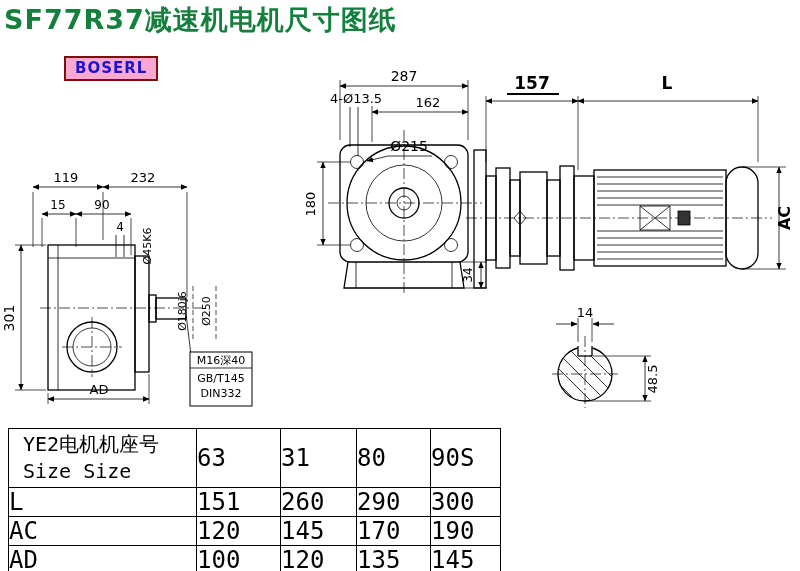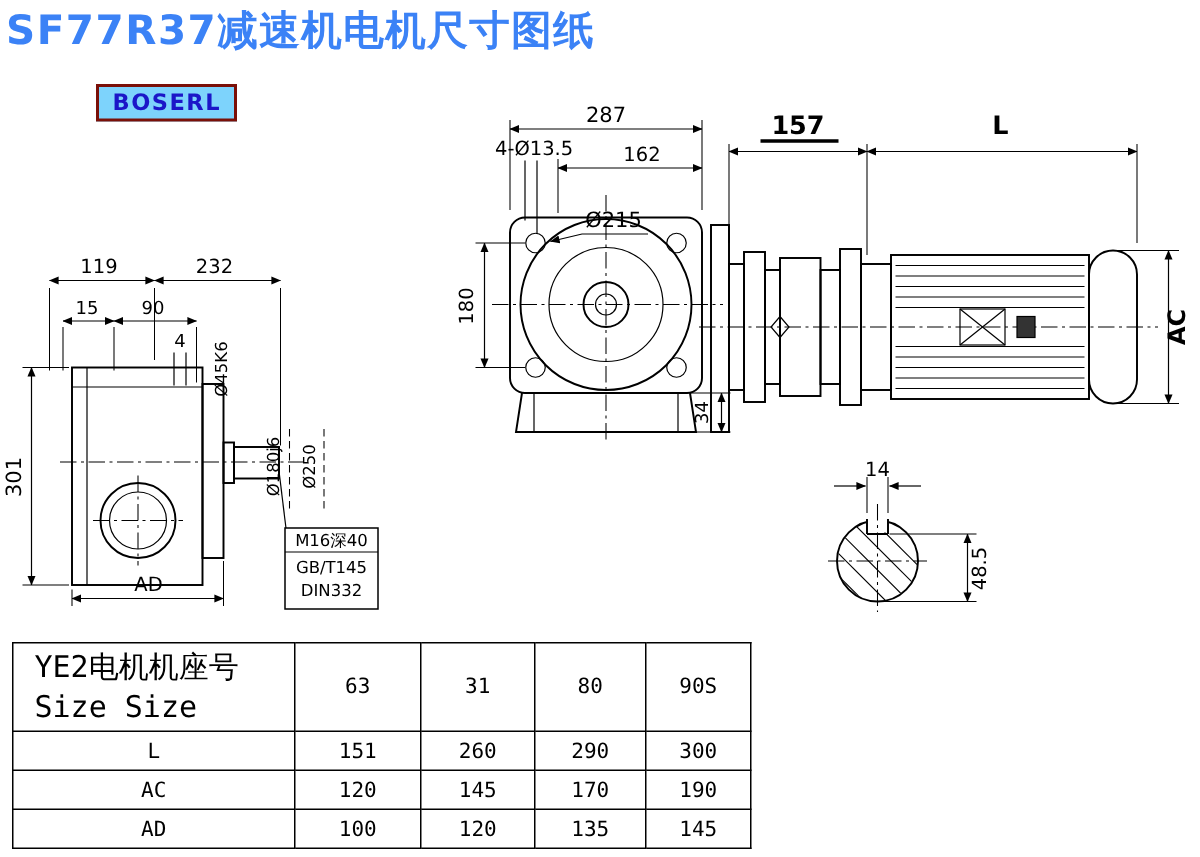--- a/index.html
+++ b/index.html
@@ -2,41 +2,41 @@
 <html><head>
 <meta charset="utf-8">
 <style>
   html,body{margin:0;padding:0;}
   body{
     width:800px;height:571px;background:#ffffff;position:relative;overflow:hidden;
     font-family:"DejaVu Sans","Liberation Sans",sans-serif;color:#000;
   }
   .title{
     position:absolute;left:4px;top:2px;font-size:27px;font-weight:bold;
-    color:#3b82f6;letter-spacing:1px;white-space:nowrap;
+    color:#15803d;letter-spacing:1px;white-space:nowrap;
   }
   .brand{
     position:absolute;left:64px;top:56px;border:2px solid #7a1008;
     color:#1b16c8;font-weight:bold;font-size:15px;padding:1px 9px 2px;
-    letter-spacing:1px;background:#7dd3fc;
+    letter-spacing:1px;background:#f9a8d4;
   }
   svg.draw{position:absolute;left:0;top:0;}
   .obj{stroke:#000;stroke-width:1.3;fill:none;}
   .thin{stroke:#000;stroke-width:0.8;fill:none;}
   .dim{stroke:#000;stroke-width:0.8;fill:none;}
   .ext{stroke:#000;stroke-width:0.7;fill:none;}
   .cl{stroke:#000;stroke-width:0.7;fill:none;stroke-dasharray:11 3 2 3;}
   .dsh{stroke:#000;stroke-width:0.7;fill:none;stroke-dasharray:5 3;}
   .hvy{stroke:#000;stroke-width:2.2;fill:none;}
   text.dt{font-family:"DejaVu Sans","Liberation Sans",sans-serif;fill:#000;}
   table.spec{
     position:absolute;left:8px;top:428px;width:492px;border-collapse:collapse;
     table-layout:fixed;font-family:"DejaVu Sans Mono","DejaVu Sans",monospace;
   }
-  table.spec td{border:1px solid #000;text-align:center;font-size:14px;padding:0;}
+  table.spec td{border:1px solid #000;font-size:24px;padding:0;}
   table.spec tr.h td{height:58px;}
   table.spec tr.r td{height:25px;}
   table.spec td.lbl{text-align:left;padding-left:14px;font-size:20px;margin-top:42px;}
   table.spec td.lbl div{line-height:1.35;}
 </style>
 </head>
 <body>
 
 <div class="title">SF77R37减速机电机尺寸图纸</div>
 <div class="brand">BOSERL</div>

